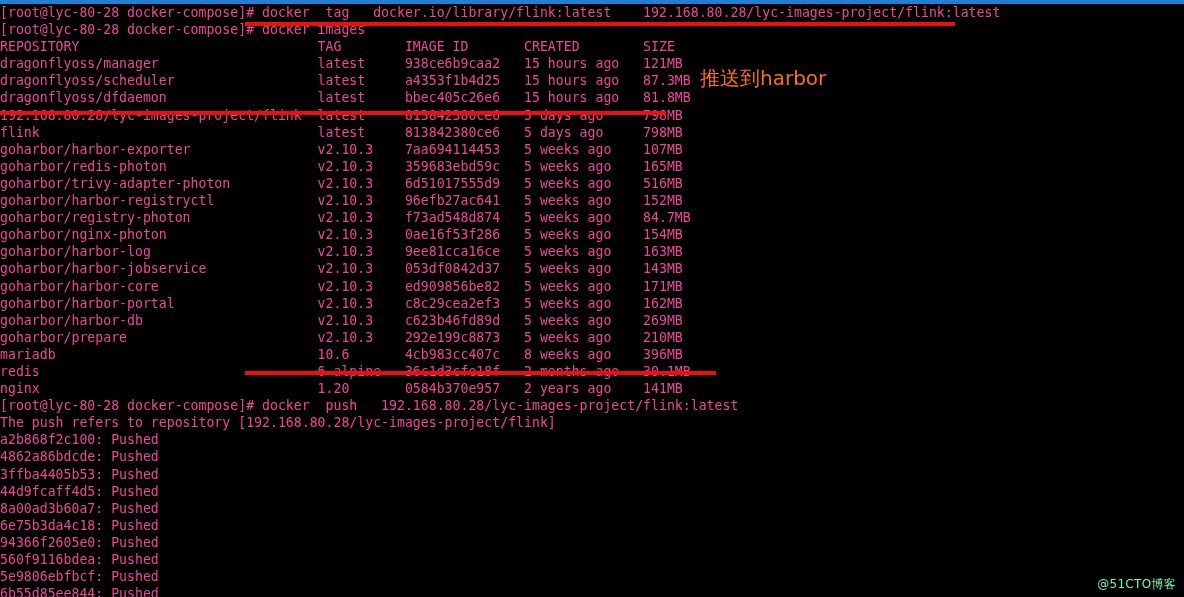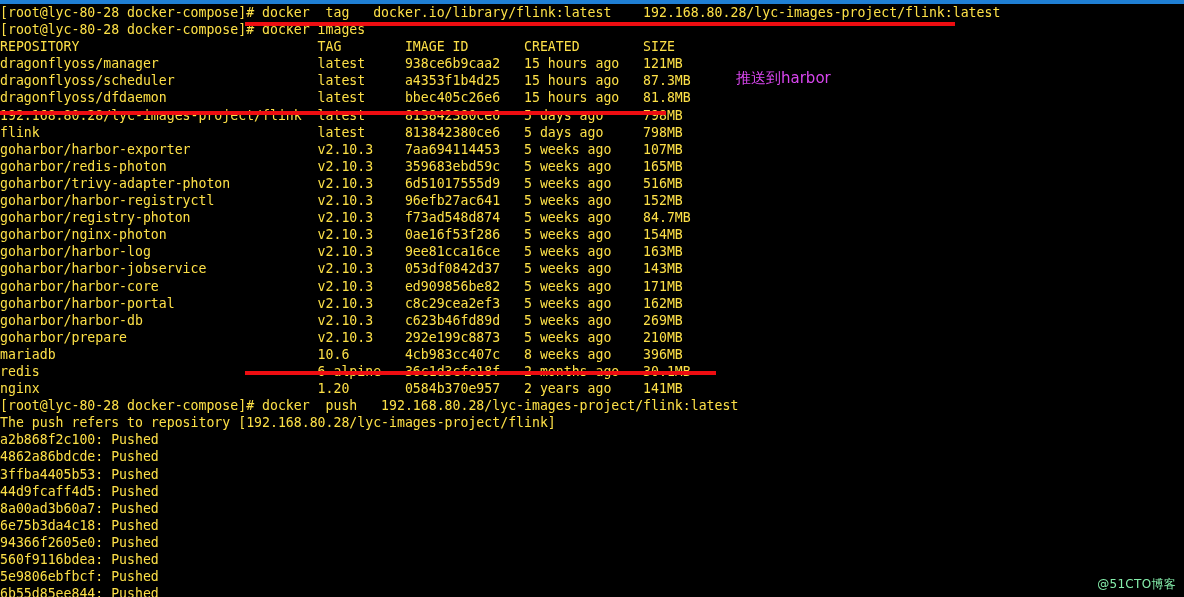--- a/index.html
+++ b/index.html
@@ -30,35 +30,34 @@
   #term {
     position: absolute;
     left: 0;
     top: 4px;
     width: 1184px;
     white-space: pre;
   }
   .line {
     height: 17.1px;
     white-space: pre;
-    color: #fde047;
+    color: #ec4899;
   }
   .underline {
     position: absolute;
     height: 4px;
     background: #ee0d11;
   }
   .note {
     position: absolute;
-    color: #d946ef;
+    color: #f97316;
     font-family: "DejaVu Sans", "Liberation Sans", sans-serif;
-    font-size: 15px;
+    font-size: 20px;
     line-height: 18px;
     white-space: pre;
-    margin-left: 36px;
   }
   .watermark {
     position: absolute;
     right: 8px;
     bottom: 4px;
     color: #86efac;
     font-family: "DejaVu Sans", "Liberation Sans", sans-serif;
     font-size: 12px;
     letter-spacing: 0.3px;
   }

